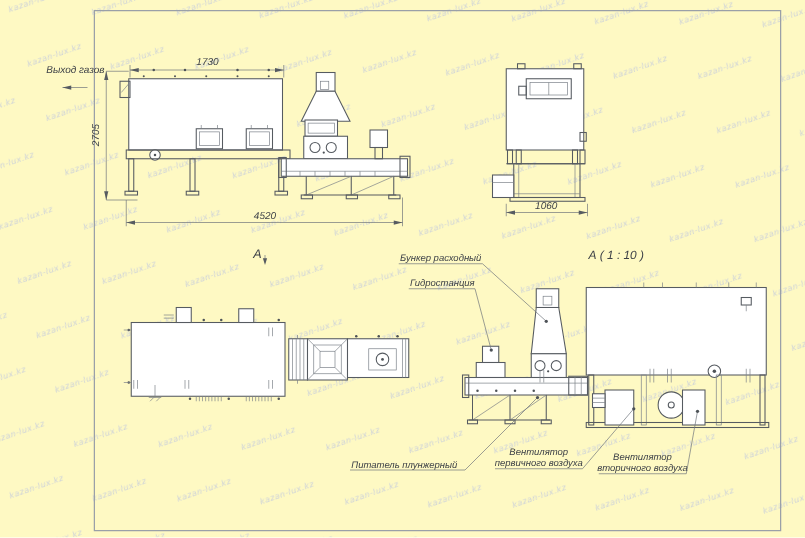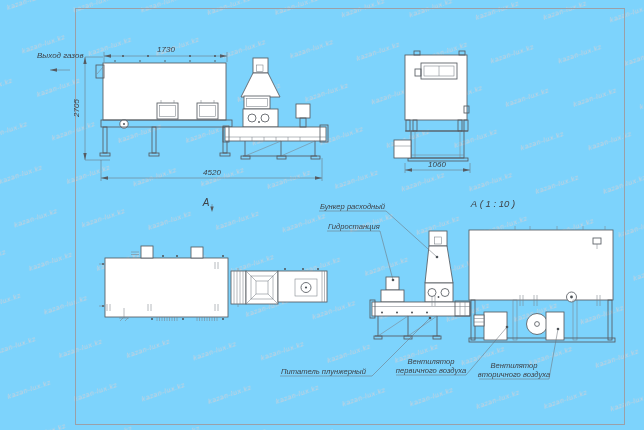--- a/index.html
+++ b/index.html
@@ -1,16 +1,16 @@
 <!DOCTYPE html>
 <html><head>
 <meta charset="utf-8">
 <style>
   html,body{margin:0;padding:0;background:#fff;}
-  #sheet{position:relative;width:644px;height:430px;background:#7dd3fc;overflow:hidden;
+  #sheet{position:relative;width:644px;height:430px;background:#fef9c3;overflow:hidden;
          font-family:"Liberation Sans",sans-serif;}
   svg{position:absolute;left:0;top:0;}
   
   .ln  {stroke:#565b61;stroke-width:.85;fill:none;}
   .lnf {stroke:#565b61;stroke-width:.85;fill:#ffffff;}
   .thin{stroke:#7a8088;stroke-width:.55;fill:none;}
   .dim {stroke:#6d737b;stroke-width:.55;fill:none;}
   .frame{stroke:#9aa0a8;stroke-width:1;fill:none;}
   .ah  {fill:#565b61;stroke:none;}
   .dot {fill:#4d5257;stroke:none;}

